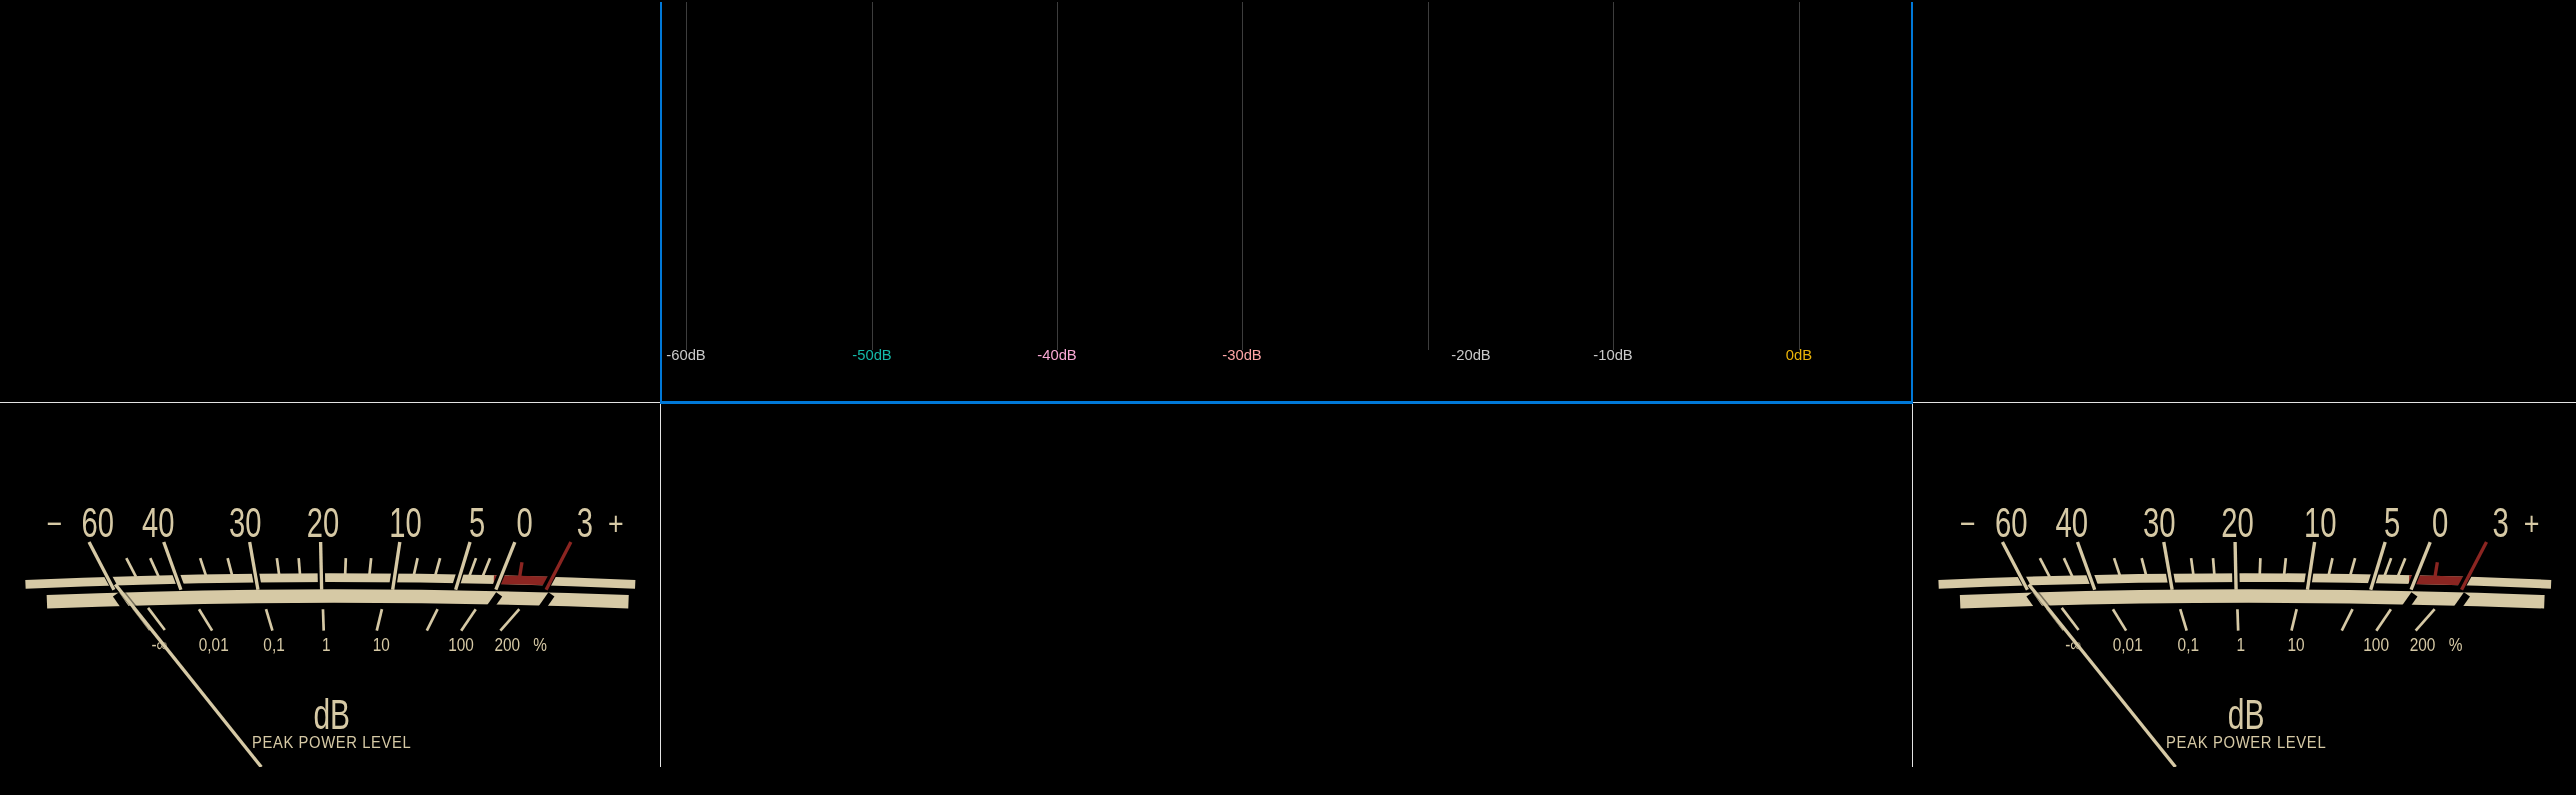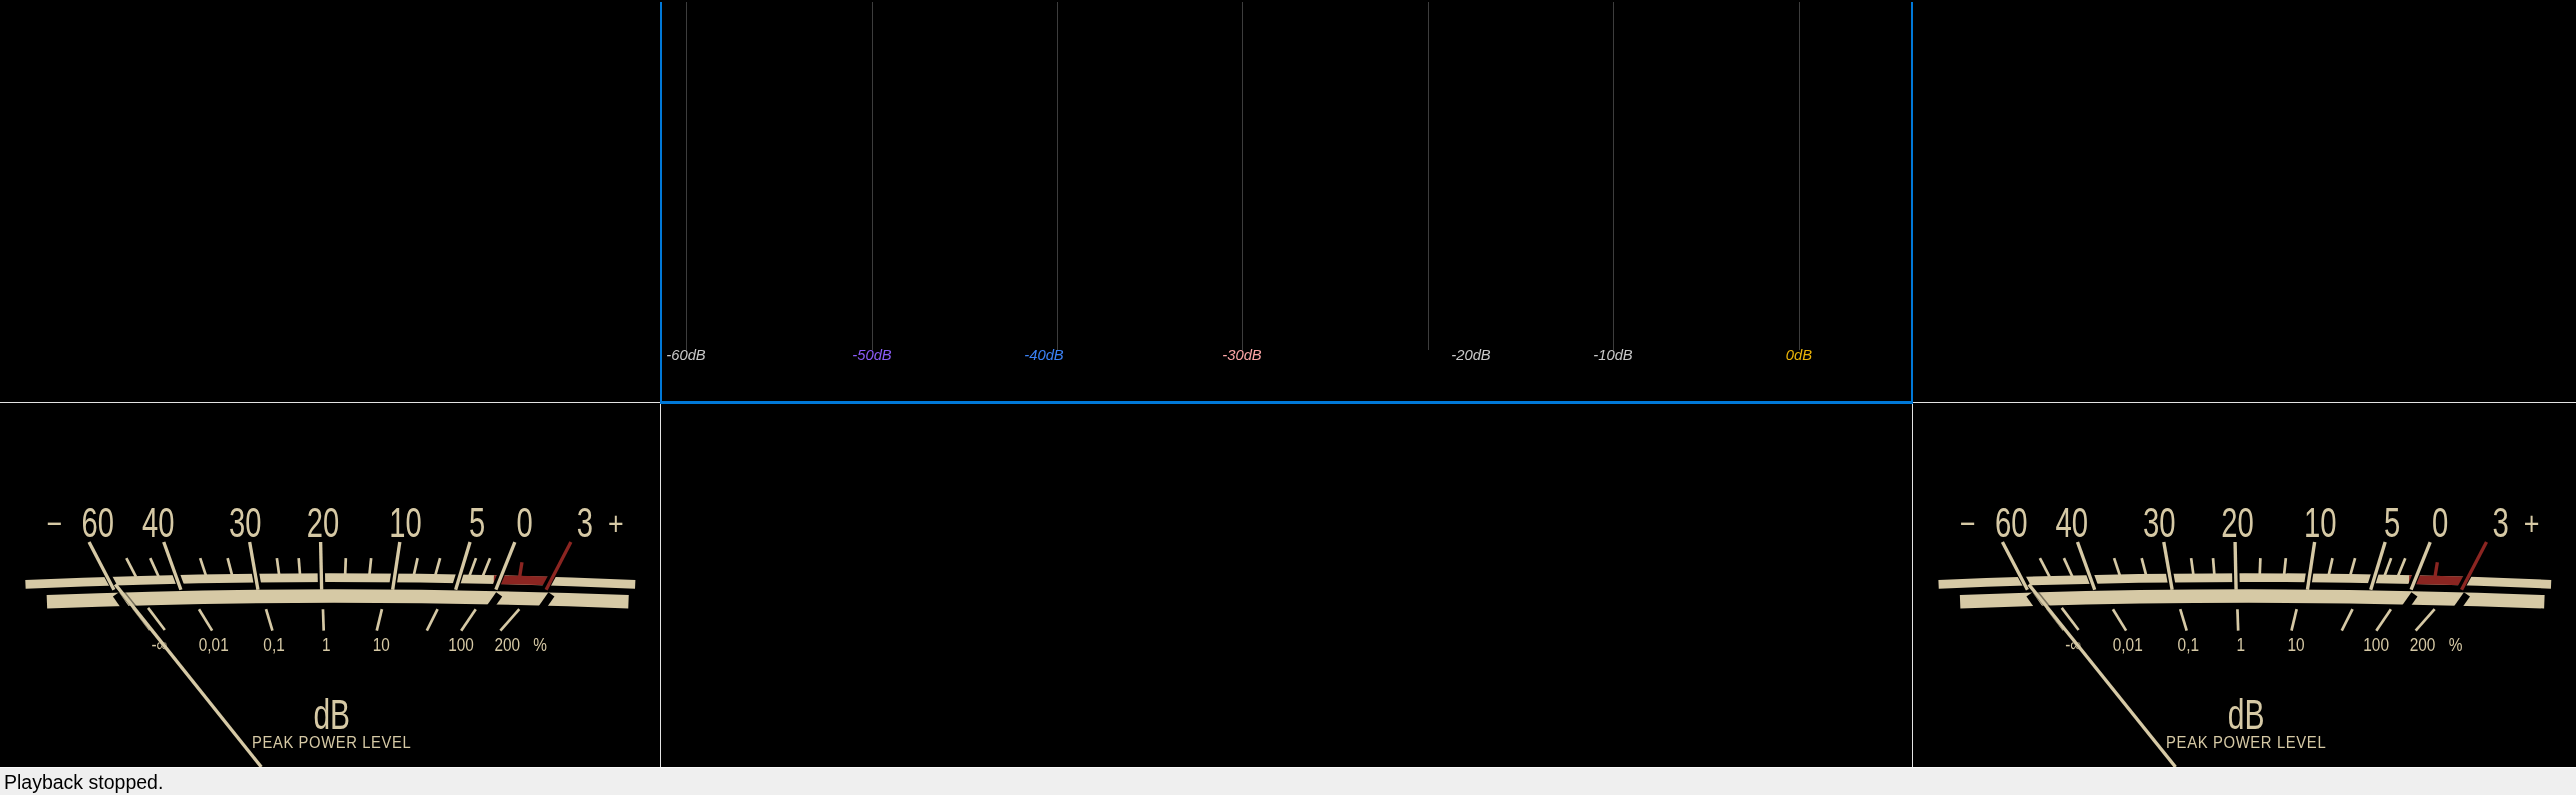--- a/index.html
+++ b/index.html
@@ -40,21 +40,20 @@
   }
   #close-btn {
     position: absolute; right: 0; top: 0; width: 58px; height: 36px;
     display: flex; align-items: center; justify-content: center;
     cursor: default; background: transparent; border: none;
   }
   #close-btn svg { display: block; }
   #vu-content {
     position: relative; width: 100%; height: 362px; background: #000;
     overflow: hidden;
-    font-style: italic;
   }
   .gridline { position: absolute; top: 0; width: 0.7px; height: 348px; }
   .axis-label {
     position: absolute; bottom: 1.3px; transform: translateX(-50%);
     font-size: 14.8px; white-space: nowrap;
   }
 
   
   #statusbar {
     position: absolute; left: 0; bottom: 0; width: 2576px; height: 29px;
@@ -211,32 +210,29 @@
         <line x1="176" y1="274" x2="394" y2="545" stroke="rgba(0,0,0,0.45)" stroke-width="8"></line>
         <line x1="172" y1="270" x2="390" y2="542" stroke="#d6c9a5" stroke-width="5"></line>
       </svg>
     </div>
 
   <div id="vu-window" style="border-color: rgb(0, 120, 215);">
     <div id="vu-content" style="background: rgb(0, 0, 0);">
         <div class="gridline" style="left: 24px; background: rgb(61, 61, 61);"></div>
         <div class="axis-label" style="left: 24px; color: rgb(201, 201, 201);">-60dB</div>
         <div class="gridline" style="left: 210px; background: rgb(61, 61, 61);"></div>
-        <div class="axis-label" style="left: 210px; color: #8b5cf6;">-50dB</div>
+        <div class="axis-label" style="left: 210px; color: #14b8a6;">-50dB</div>
         <div class="gridline" style="left: 395px; background: rgb(61, 61, 61);"></div>
-        <div class="axis-label" style="left: 382px; color: #3b82f6;">-40dB</div>
+        <div class="axis-label" style="left: 395px; color: #f9a8d4;">-40dB</div>
         <div class="gridline" style="left: 580px; background: rgb(61, 61, 61);"></div>
         <div class="axis-label" style="left: 580px; color: #fca5a5;">-30dB</div>
         <div class="gridline" style="left: 766px; background: rgb(61, 61, 61);"></div>
         <div class="axis-label" style="left: 809px; color: rgb(201, 201, 201);">-20dB</div>
         <div class="gridline" style="left: 951px; background: rgb(61, 61, 61);"></div>
         <div class="axis-label" style="left: 951px; color: rgb(201, 201, 201); margin-top: 34px;">-10dB</div>
         <div class="gridline" style="left: 1137px; background: rgb(61, 61, 61);"></div>
         <div class="axis-label" style="left: 1137px; color: #eab308;">0dB</div>
       </div>
   </div>
 
-  <div id="statusbar" style="background: rgb(239, 239, 239);">
-    <span style="color: rgb(0, 0, 0);">Playback stopped.</span>
-  </div>
 
 </div>
 
 
 </body></html>

